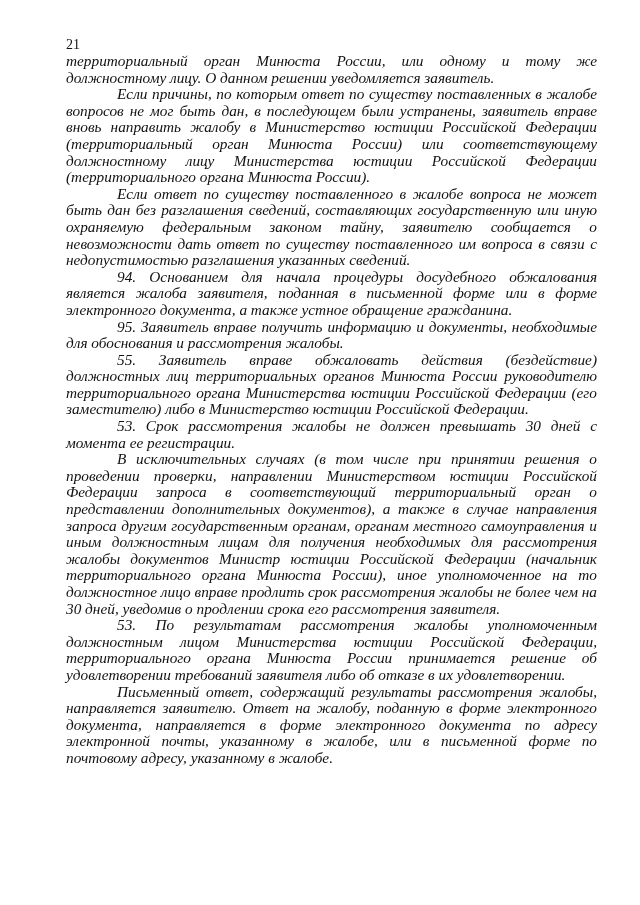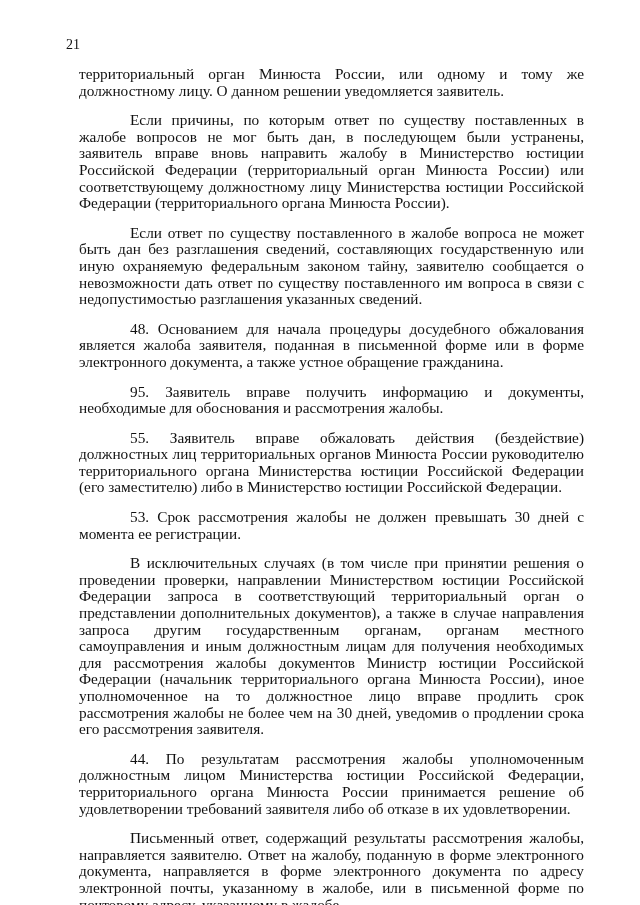--- a/index.html
+++ b/index.html
@@ -23,43 +23,44 @@
     }
     .page-number {
       text-align: left;
       font-size: 14px;
       line-height: 18px;
       height: 17px;
       margin-left: 0;
       padding-left: 0;
     }
     .para {
-      margin: 13px;
+      margin: 0;
       font-size: 15.3px;
       line-height: 16.6px;
       text-align: justify;
       text-align-last: left;
       text-indent: 0;
       letter-spacing: 0;
       word-spacing: 0;
+      font-style: italic;
     }
     .para.indent {
       text-indent: 51px;
     }
   </style>
 </head>
 <body>
 
 <div class="page">
   <div class="page-number">21</div>
   <div id="body-text">
       <p class="para">территориальный орган Минюста России, или одному и тому же должностному лицу. О данном решении уведомляется заявитель.</p>
       <p class="para indent">Если причины, по которым ответ по существу поставленных в жалобе вопросов не мог быть дан, в последующем были устранены, заявитель вправе вновь направить жалобу в Министерство юстиции Российской Федерации (территориальный орган Минюста России) или соответствующему должностному лицу Министерства юстиции Российской Федерации (территориального органа Минюста России).</p>
       <p class="para indent">Если ответ по существу поставленного в жалобе вопроса не может быть дан без разглашения сведений, составляющих государственную или иную охраняемую федеральным законом тайну, заявителю сообщается о невозможности дать ответ по существу поставленного им вопроса в связи с недопустимостью разглашения указанных сведений.</p>
-      <p class="para indent">48. Основанием для начала процедуры досудебного обжалования является жалоба заявителя, поданная в письменной форме или в форме электронного документа, а также устное обращение гражданина.</p>
+      <p class="para indent">94. Основанием для начала процедуры досудебного обжалования является жалоба заявителя, поданная в письменной форме или в форме электронного документа, а также устное обращение гражданина.</p>
       <p class="para indent">95. Заявитель вправе получить информацию и документы, необходимые для обоснования и рассмотрения жалобы.</p>
       <p class="para indent">55. Заявитель вправе обжаловать действия (бездействие) должностных лиц территориальных органов Минюста России руководителю территориального органа Министерства юстиции Российской Федерации (его заместителю) либо в Министерство юстиции Российской Федерации.</p>
       <p class="para indent">53. Срок рассмотрения жалобы не должен превышать 30 дней с момента ее регистрации.</p>
       <p class="para indent">В исключительных случаях (в том числе при принятии решения о проведении проверки, направлении Министерством юстиции Российской Федерации запроса в соответствующий территориальный орган о представлении дополнительных документов), а также в случае направления запроса другим государственным органам, органам местного самоуправления и иным должностным лицам для получения необходимых для рассмотрения жалобы документов Министр юстиции Российской Федерации (начальник территориального органа Минюста России), иное уполномоченное на то должностное лицо вправе продлить срок рассмотрения жалобы не более чем на 30 дней, уведомив о продлении срока его рассмотрения заявителя.</p>
-      <p class="para indent">44. По результатам рассмотрения жалобы уполномоченным должностным лицом Министерства юстиции Российской Федерации, территориального органа Минюста России принимается решение об удовлетворении требований заявителя либо об отказе в их удовлетворении.</p>
+      <p class="para indent">53. По результатам рассмотрения жалобы уполномоченным должностным лицом Министерства юстиции Российской Федерации, территориального органа Минюста России принимается решение об удовлетворении требований заявителя либо об отказе в их удовлетворении.</p>
       <p class="para indent">Письменный ответ, содержащий результаты рассмотрения жалобы, направляется заявителю. Ответ на жалобу, поданную в форме электронного документа, направляется в форме электронного документа по адресу электронной почты, указанному в жалобе, или в письменной форме по почтовому адресу, указанному в жалобе.</p>
     </div>
 </div>
 
 </body></html>

